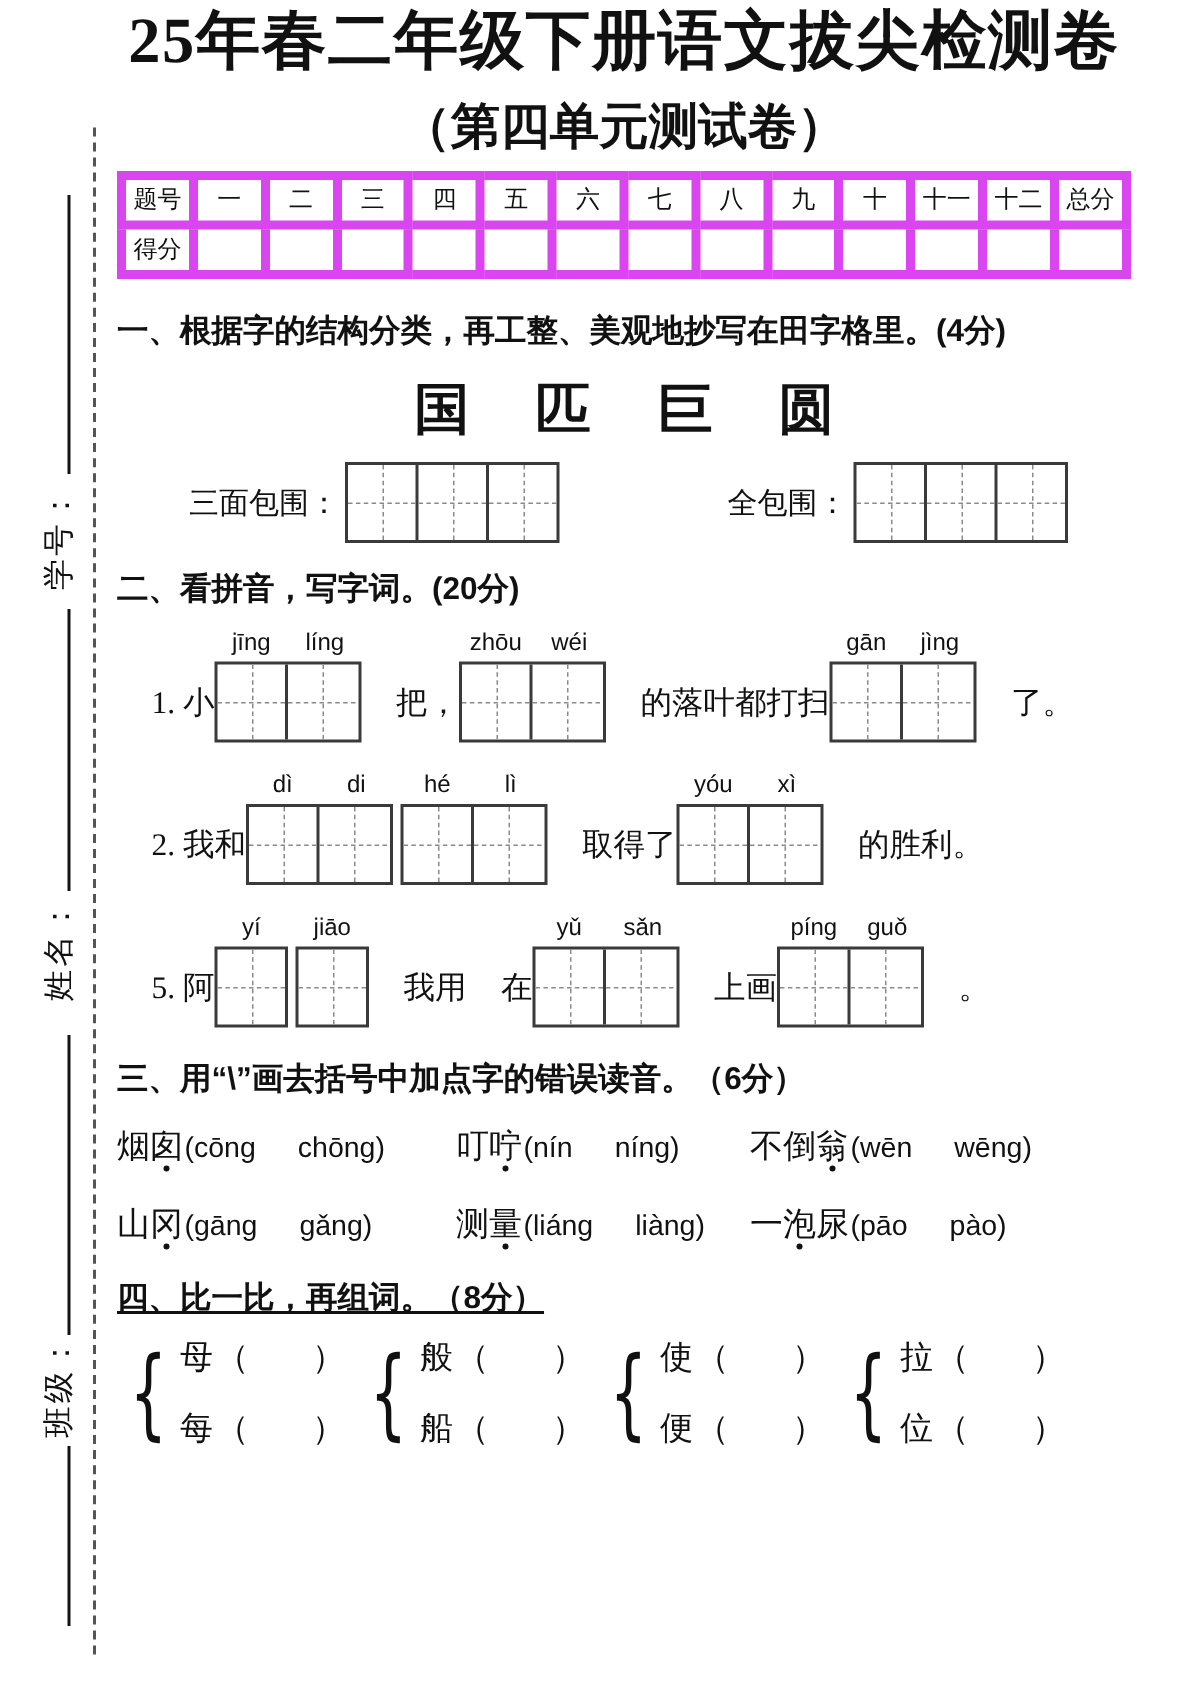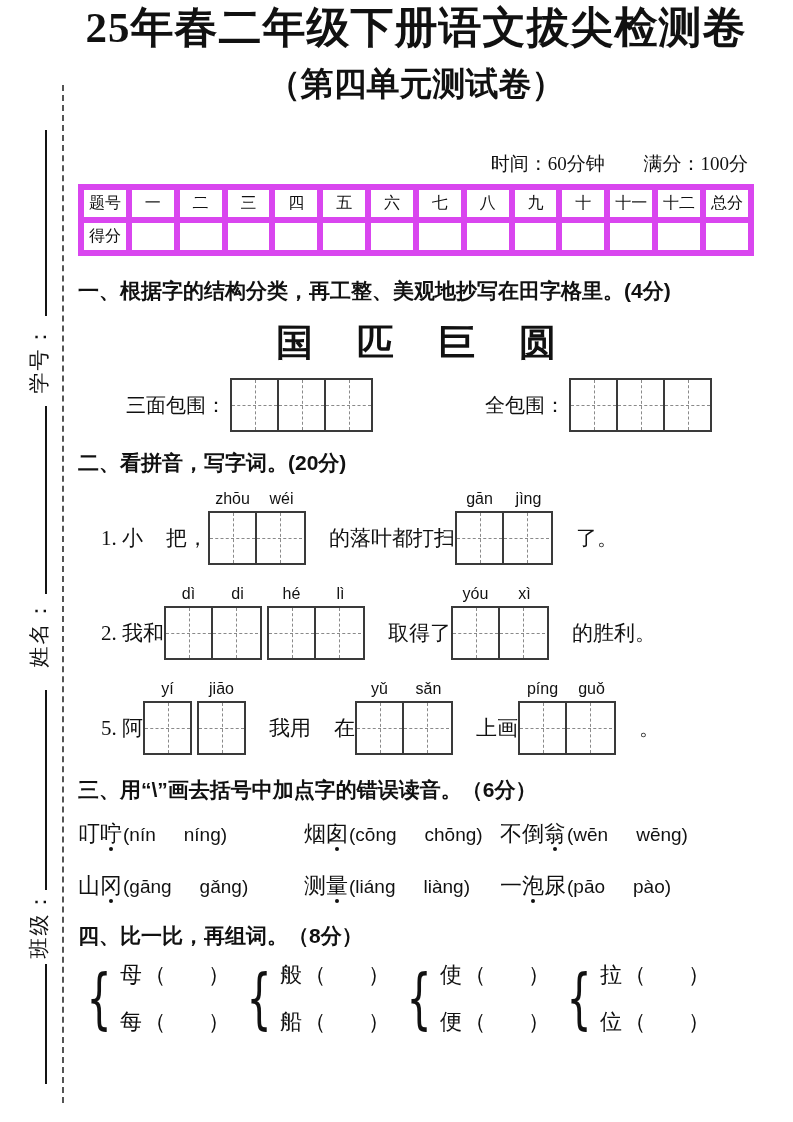--- a/index.html
+++ b/index.html
@@ -24,21 +24,21 @@
   .subtitle { margin-top:6px; text-align:center; font-size:33px; font-weight:bold; }
   .meta { margin-top:44px; text-align:right; font-size:19px; padding-right:6px; }
   .meta span { margin-left:34px; }
   
   .score-table { width:100%; margin-top:7px; border-collapse:collapse; table-layout:fixed; }
   .score-table td, .score-table th { border:6px solid #d946ef; height:27px; padding:0;
     text-align:center; font-size:16px; font-weight:normal; }
   
   .sec-heading { font-family:"Liberation Sans", sans-serif; font-weight:bold;
     font-size:21px; line-height:1.4; }
-  .h1 { margin-top:20px; } .h2 { margin-top:16px; } .h3 { margin-top:20px; } .h4 { margin-top:20px; }
+  .h1 { margin-top:20px; } .h2 { margin-top:16px; } .h3 { margin-top:20px; } .h4 { margin-top:20px;text-decoration:underline; }
   
   .char-row { margin-top:13px; display:flex; justify-content:center; gap:44px;
     font-size:37px; font-weight:bold; }
   .s1-grids { margin-top:10px; display:flex; align-items:center; }
   .s1-group { display:flex; align-items:center; }
   .s1-group:first-child { margin-left:48px; }
   .s1-group:last-child { margin-left:112px; }
   .s1-label { font-size:20px; margin-right:4px; }
   
   .tzg { display:inline-flex; border:2px solid #3a3a3a; background:#fff; }
@@ -88,24 +88,20 @@
   <div class="rail-line l4"></div>
   <div class="rail-label" style="top:344px;">学号：</div>
   <div class="rail-label" style="top:618px;">姓名：</div>
   <div class="rail-label" style="top:909px;">班级：</div>
 
   <div class="content">
 
     <div class="title">25年春二年级下册语文拔尖检测卷</div>
     <div class="subtitle">（第四单元测试卷）</div>
 
-    <div class="meta">
-      <span>时间：60分钟</span>
-      <span>满分：100分</span>
-    </div>
 
     <table class="score-table">
       <tbody>
         <tr id="th-row">
           <th>题号</th>
         <td>一</td>
             <td>二</td>
             <td>三</td>
             <td>四</td>
             <td>五</td>
@@ -160,20 +156,30 @@
             <span class="tzg-cell"></span>
             <span class="tzg-cell"></span>
           </span>
         </div>
       </div>
 
     <div class="sec-heading h2">二、看拼音，写字词。(20分)</div>
     <div id="s2-lines">
         <div class="py-line ln1">
           <span class="seg-text">1. 小</span>
+          <span class="pgrid">
+            <span class="py-row">
+              <span class="py">jīng</span>
+              <span class="py">líng</span>
+            </span>
+            <span class="tzg">
+              <span class="tzg-cell"></span>
+              <span class="tzg-cell"></span>
+            </span>
+          </span>
           <span class="seg-text">把，</span>
           <span class="pgrid">
             <span class="py-row">
               <span class="py">zhōu</span>
               <span class="py">wéi</span>
             </span>
             <span class="tzg">
               <span class="tzg-cell"></span>
               <span class="tzg-cell"></span>
             </span>
@@ -267,22 +273,22 @@
               <span class="tzg-cell"></span>
             </span>
           </span>
           <span class="seg-text">。</span>
         </div>
       </div>
 
     <div class="sec-heading h3">三、用“\”画去括号中加点字的错误读音。（6分）</div>
     <div id="s3-rows">
         <div class="s3-row r1">
+          <span class="s3-item"><span class="hz">烟</span><span class="hz dotted">囱</span><span class="opts"><span>(</span><span>cōng</span><span class="opt-sep"></span><span>chōng</span><span>)</span></span></span>
           <span class="s3-item"><span class="hz">叮</span><span class="hz dotted">咛</span><span class="opts"><span>(</span><span>nín</span><span class="opt-sep"></span><span>níng</span><span>)</span></span></span>
-          <span class="s3-item"><span class="hz">烟</span><span class="hz dotted">囱</span><span class="opts"><span>(</span><span>cōng</span><span class="opt-sep"></span><span>chōng</span><span>)</span></span></span>
           <span class="s3-item"><span class="hz">不倒</span><span class="hz dotted">翁</span><span class="opts"><span>(</span><span>wēn</span><span class="opt-sep"></span><span>wēng</span><span>)</span></span></span>
         </div>
         <div class="s3-row r2">
           <span class="s3-item"><span class="hz">山</span><span class="hz dotted">冈</span><span class="opts"><span>(</span><span>gāng</span><span class="opt-sep"></span><span>gǎng</span><span>)</span></span></span>
           <span class="s3-item"><span class="hz">测</span><span class="hz dotted">量</span><span class="opts"><span>(</span><span>liáng</span><span class="opt-sep"></span><span>liàng</span><span>)</span></span></span>
           <span class="s3-item"><span class="hz">一</span><span class="hz dotted">泡</span><span class="hz">尿</span><span class="opts"><span>(</span><span>pāo</span><span class="opt-sep"></span><span>pào</span><span>)</span></span></span>
         </div>
       </div>
 
     <div class="sec-heading h4">四、比一比，再组词。（8分）</div>

